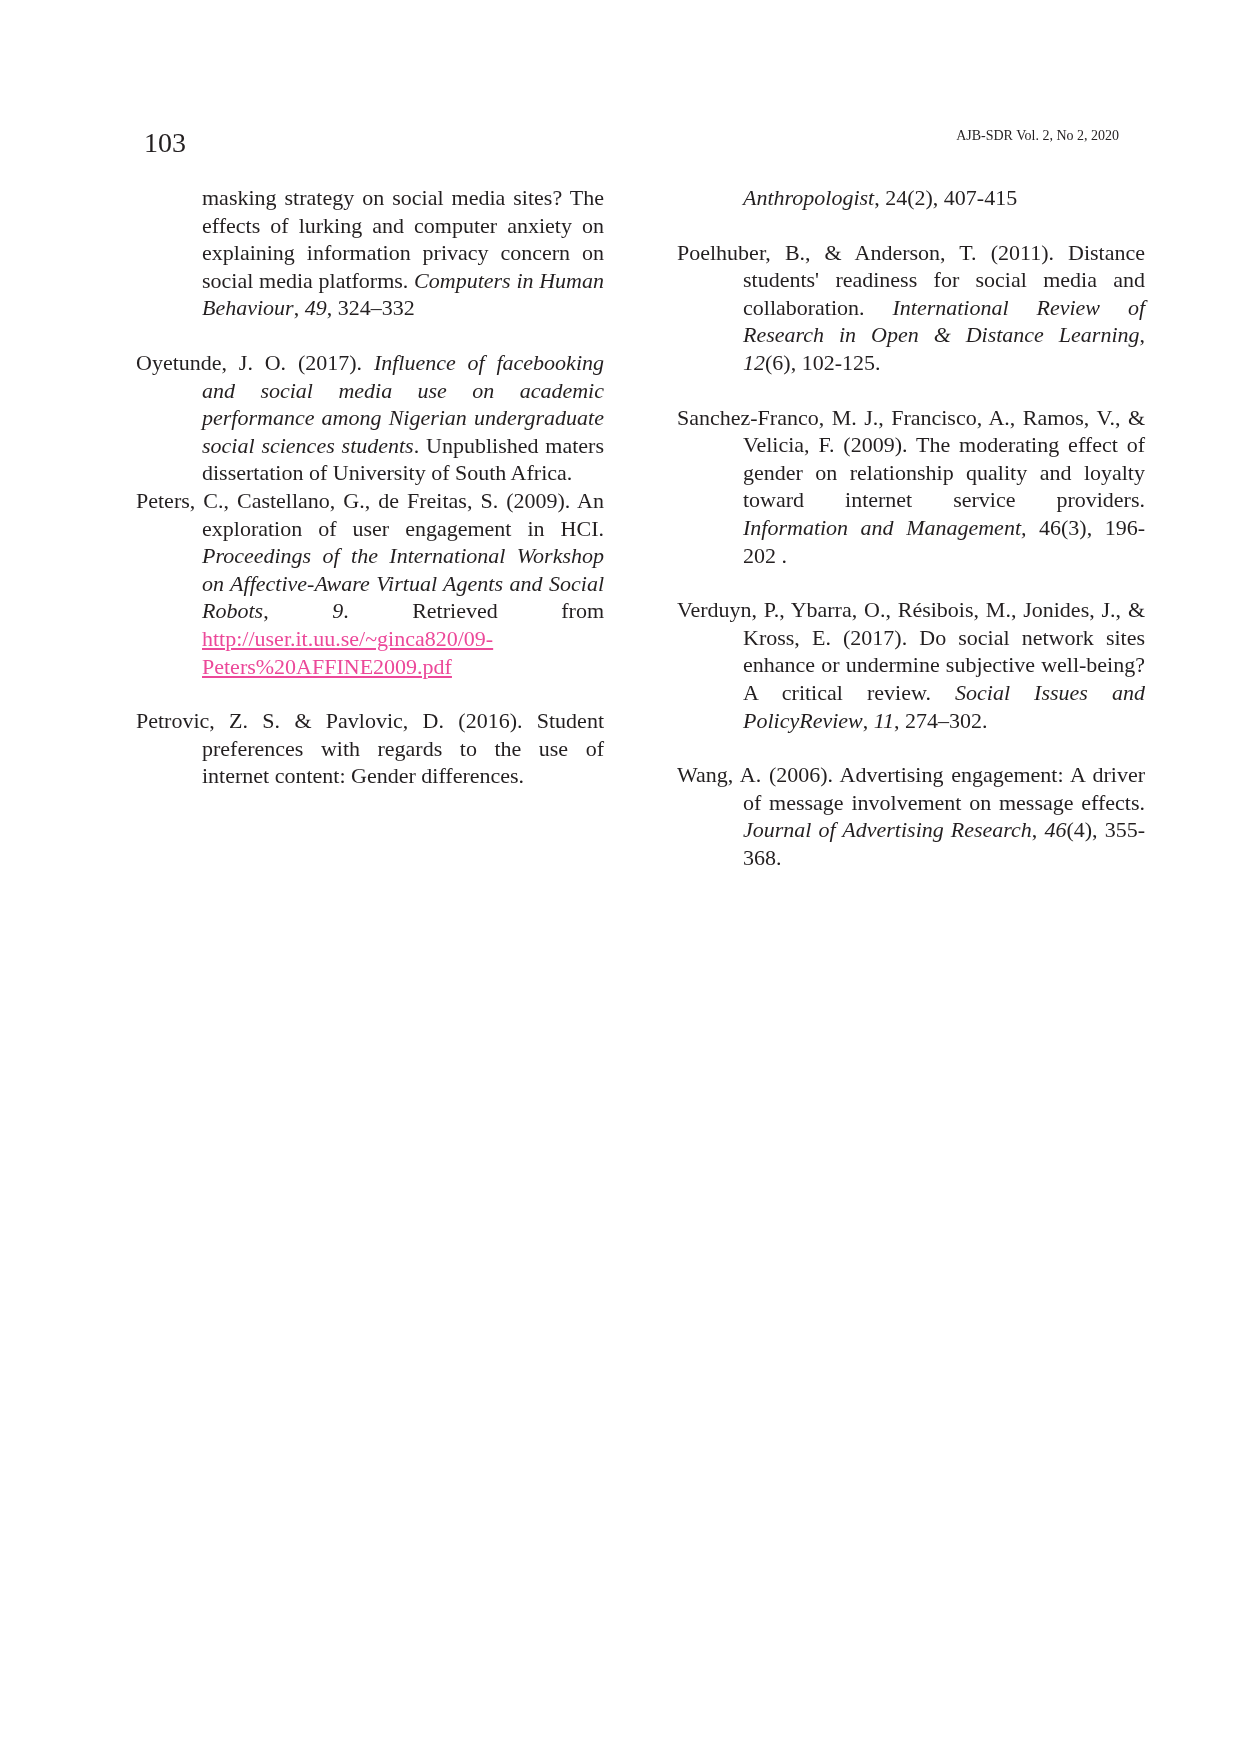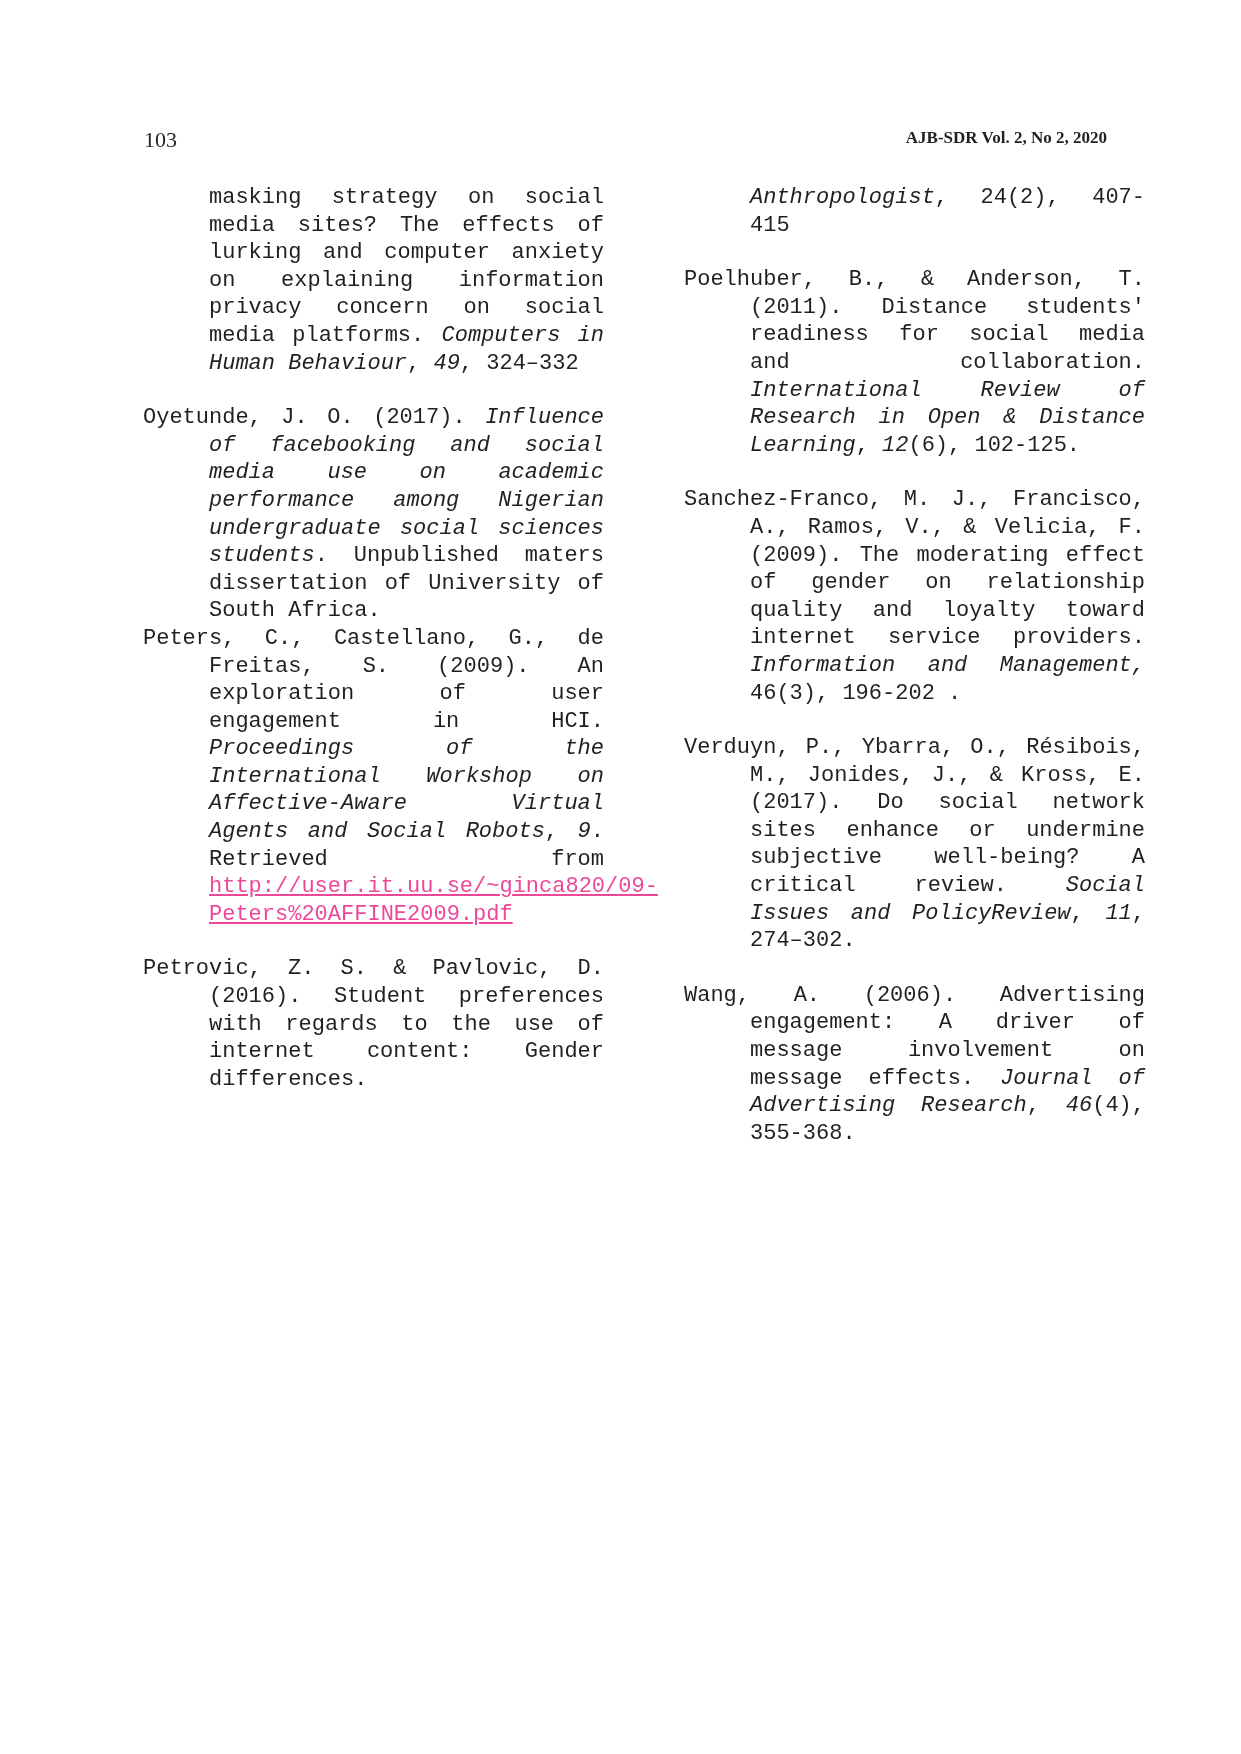--- a/index.html
+++ b/index.html
@@ -1,23 +1,23 @@
 <!DOCTYPE html>
 <html><head>
 <meta charset="utf-8">
 <style>
   html, body { margin: 0; padding: 0; background: #ffffff; }
   body { width: 1241px; height: 1754px; position: relative; overflow: hidden;
          font-family: "Liberation Serif", "DejaVu Serif", serif; color: #231f20; }
-  .page-number { position: absolute; left: 144px; top: 127px; font-size: 22px; }
-  .running-head { position: absolute; right: 134px; top: 128px; font-size: 17px; font-weight: bold; }
+  .page-number { position: absolute; left: 144px; top: 127px; font-size: 28px; }
+  .running-head { position: absolute; right: 122px; top: 128px; font-size: 14px; }
   .column { position: absolute; top: 184px; width: 473px; font-size: 22px; line-height: 27.6px; }
   .col-left { left: 131px; }
   .col-right { left: 672px; }
-  .ref { text-align: justify; padding-left: 66px; text-indent: -66px; margin: 0 0 27px 12px; font-family: Liberation Mono, monospace; }
+  .ref { text-align: justify; padding-left: 66px; text-indent: -66px; margin: 0 0 27px 5px; }
   .ref.cont { text-indent: 0; }
   .ref.tight { margin-bottom: 0; }
   .it { font-style: italic; }
   .link { color: #ec4899; text-decoration: underline; }
 </style>
 </head>
 <body>
 
 <div class="page-number">103</div>
 <div class="running-head">AJB-SDR Vol. 2, No 2, 2020</div>

